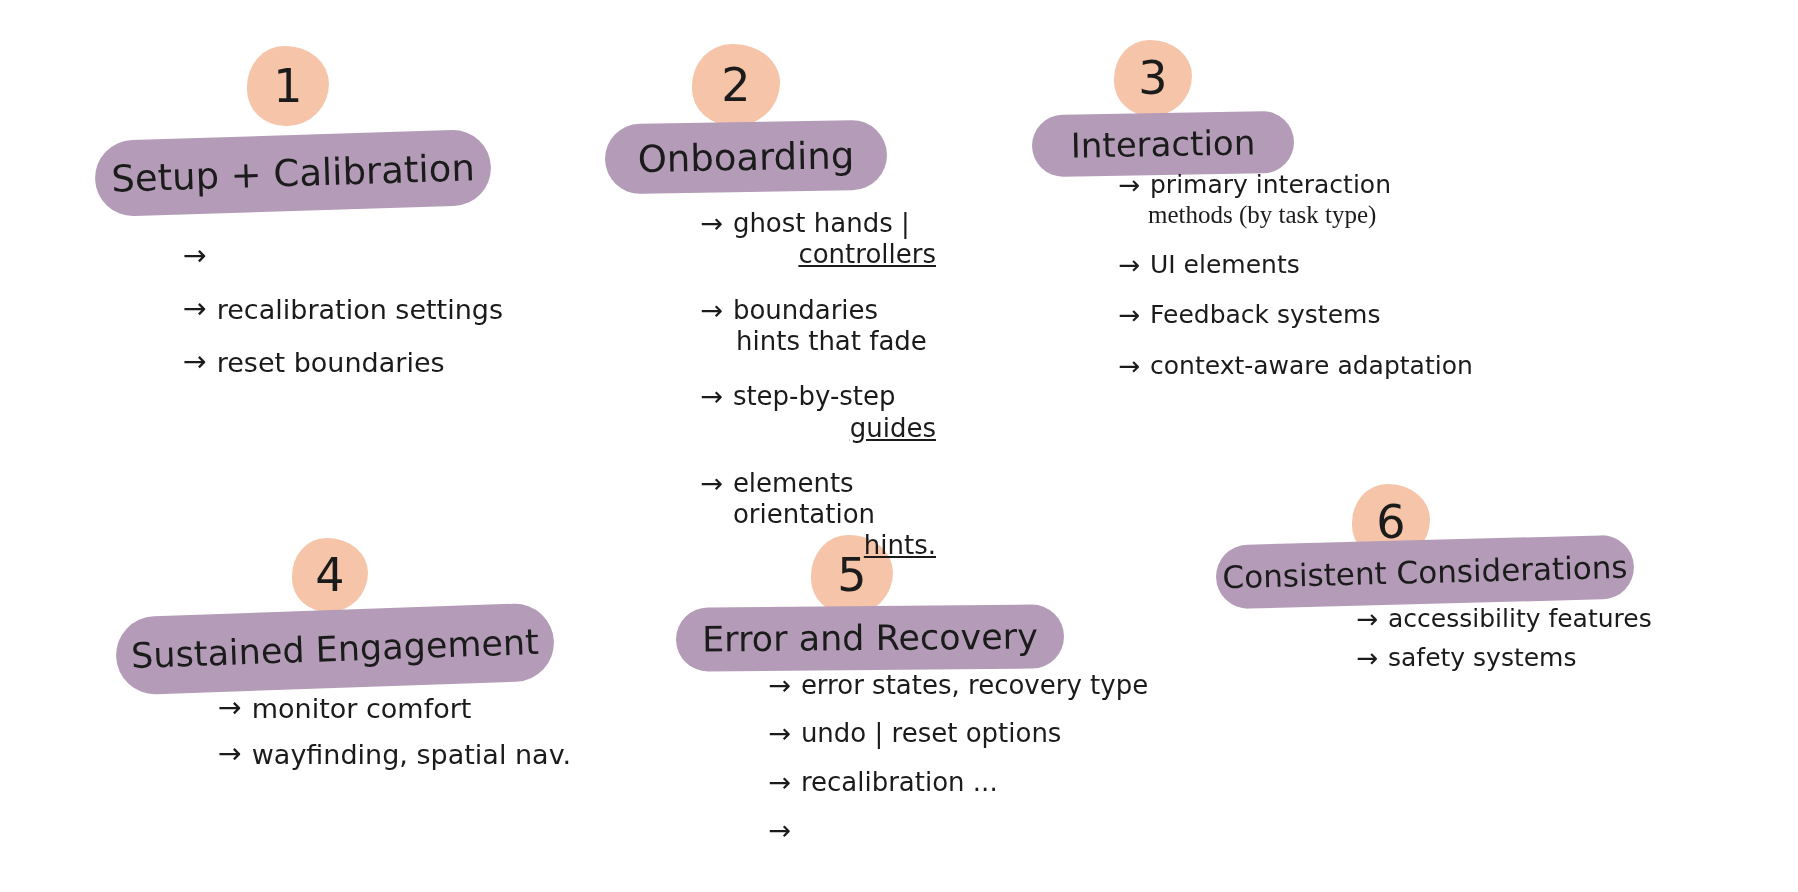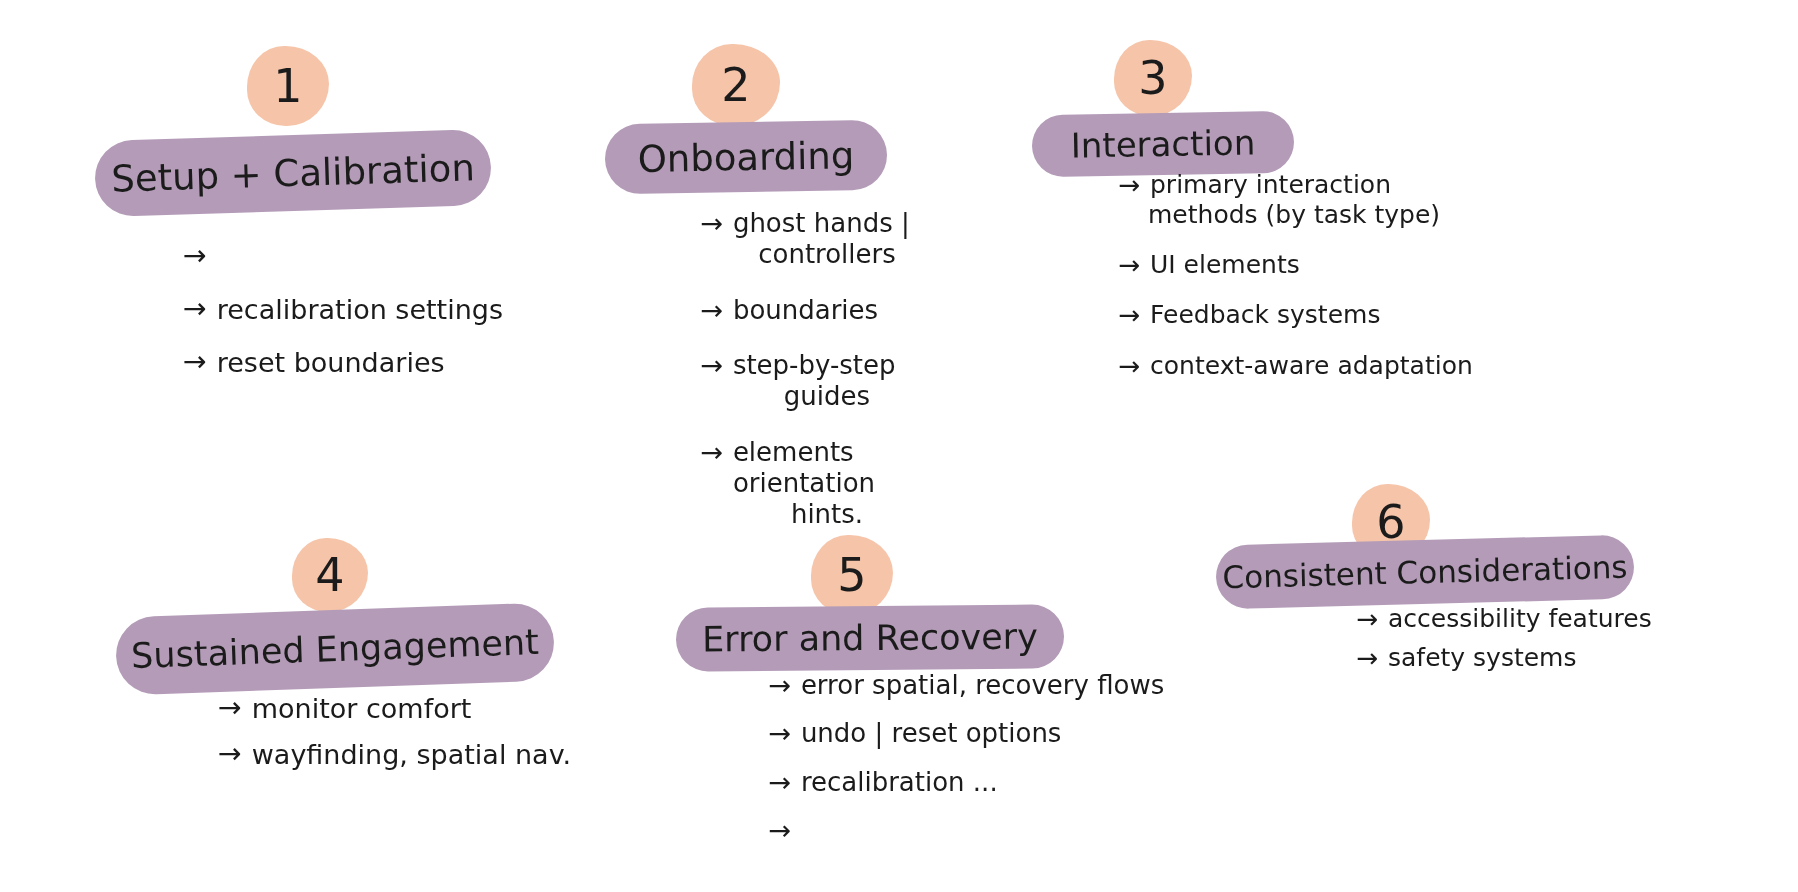--- a/index.html
+++ b/index.html
@@ -26,40 +26,40 @@
     position:absolute;background:var(--pill);border-radius:42px;
     display:flex;align-items:center;justify-content:center;
     color:var(--ink);z-index:2;white-space:nowrap;
   }
   
   .items{position:absolute;z-index:3;}
   .item{margin-bottom:18px;}
   .row{display:flex;align-items:flex-start;gap:10px;}
   .arrow{flex-shrink:0;font-size:1.05em;line-height:1.15;}
   .cont{padding-left:36px;}
-  .cont.center{text-align:center;padding-left:18px;}
+  .cont.center{text-align:right;padding-left:18px;text-decoration:underline;}
 
   
   .s1-circle{left:247px;top:46px;width:82px;height:80px;}
   .s1-pill{left:95px;top:135px;width:396px;height:76px;font-size:37px;transform:rotate(-1.8deg);}
   .s1-items{left:183px;top:240px;font-size:27px;line-height:1.25;}
   .s1-items .item{margin-bottom:20px;}
 
   
   .s2-circle{left:692px;top:44px;width:88px;height:82px;}
   .s2-pill{left:605px;top:122px;width:282px;height:70px;font-size:37px;transform:rotate(-1deg);}
   .s2-items{left:700px;top:208px;font-size:26px;line-height:1.2;width:236px;}
   .s2-items .item{margin-bottom:24px;}
 
   
   .s3-circle{left:1114px;top:40px;width:78px;height:76px;}
   .s3-pill{left:1032px;top:113px;width:262px;height:62px;font-size:34px;transform:rotate(-1deg);}
   .s3-items{left:1118px;top:170px;font-size:25px;line-height:1.2;}
   .s3-items .item{margin-bottom:20px;}
-  .s3-items .cont{padding-left:30px;}
+  .s3-items .cont{padding-left:30px;font-family:Liberation Serif, serif;}
 
   
   .s4-circle{left:292px;top:538px;width:76px;height:74px;}
   .s4-pill{left:116px;top:610px;width:438px;height:78px;font-size:35px;transform:rotate(-2deg);}
   .s4-items{left:218px;top:692px;font-size:27px;line-height:1.25;}
   .s4-items .item{margin-bottom:12px;}
 
   
   .s5-circle{left:811px;top:535px;width:82px;height:80px;}
   .s5-pill{left:676px;top:606px;width:388px;height:64px;font-size:35px;transform:rotate(-.5deg);}
@@ -115,20 +115,21 @@
           <span class="arrow">→</span>
           <span>ghost hands |</span>
         </div>
       <div class="cont center">controllers</div>
     </div>
     <div class="item">
       <div class="row">
           <span class="arrow">→</span>
           <span>boundaries</span>
         </div>
+      <div class="cont">hints that fade</div>
     </div>
     <div class="item">
       <div class="row">
           <span class="arrow">→</span>
           <span>step-by-step</span>
         </div>
       <div class="cont center">guides</div>
     </div>
     <div class="item">
       <div class="row">
@@ -197,21 +198,21 @@
   <div class="circle s5-circle">
       <span>5</span>
     </div>
   <div class="pill s5-pill">
       <span>Error and Recovery</span>
     </div>
   <div class="items s5-items">
     <div class="item">
       <div class="row">
           <span class="arrow">→</span>
-          <span>error spatial, recovery flows</span>
+          <span>error states, recovery type</span>
         </div>
     </div>
     <div class="item">
       <div class="row">
           <span class="arrow">→</span>
           <span>undo | reset options</span>
         </div>
     </div>
     <div class="item">
       <div class="row">

